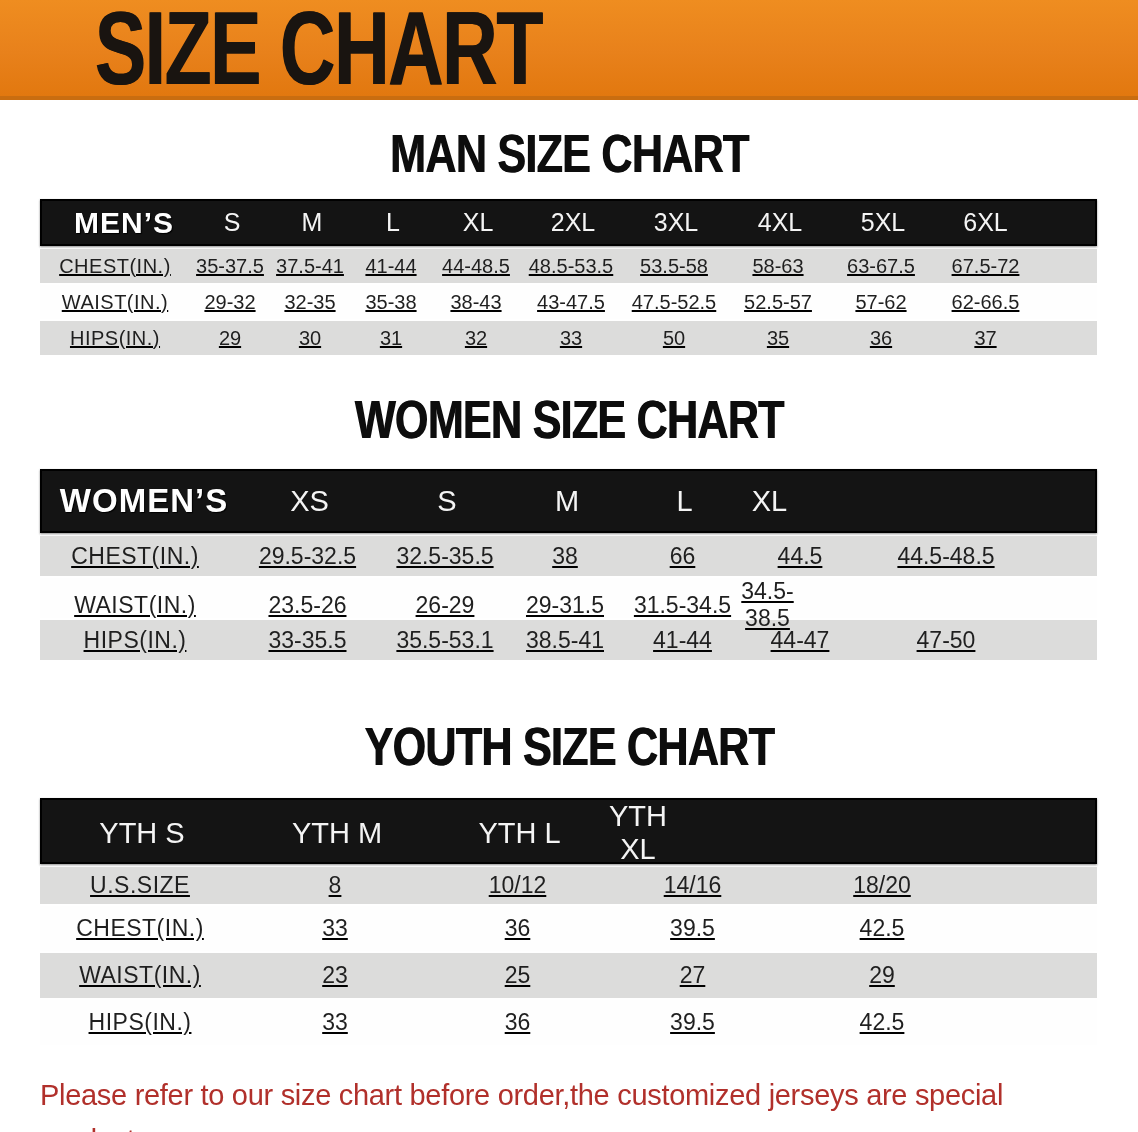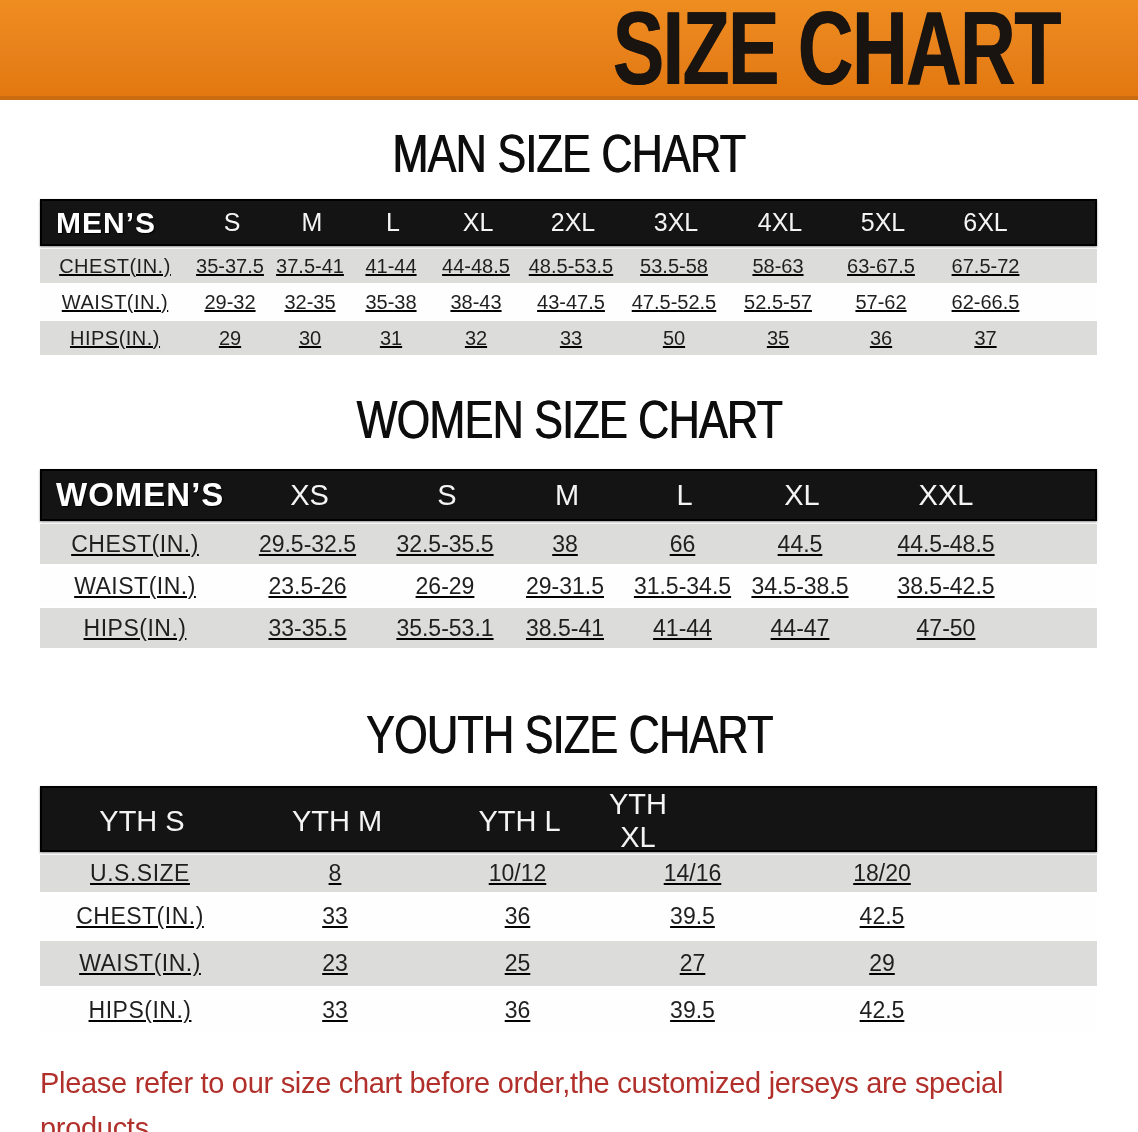--- a/index.html
+++ b/index.html
@@ -6,34 +6,34 @@
   body{
     width:1138px;height:1132px;overflow:hidden;background:#ffffff;
     font-family:"Liberation Sans","DejaVu Sans",sans-serif;
     position:relative;
   }
   
   .banner{
     height:100px;width:100%;
     background:linear-gradient(180deg,#ef8d20 0%,#e8811b 55%,#e2780f 100%);
     border-bottom:4px solid #c96d10;
-    display:flex;align-items:center;justify-content:flex-end;
+    display:flex;align-items:center;justify-content:flex-start;
     box-sizing:border-box;
     padding-left:16px;
   }
   .banner-title{
     font-size:104px;font-weight:bold;color:#191410;line-height:96px;
     display:inline-block;transform:scaleX(0.74);transform-origin:center;
     letter-spacing:-2px;white-space:nowrap;
     text-shadow:1px 0 #191410;
   }
   
   .section-heading{
     text-align:center;color:#0d0d0d;
-    font-size:54px;font-weight:normal;line-height:52px;
+    font-size:54px;font-weight:bold;line-height:52px;
     letter-spacing:-1px;white-space:nowrap;
   }
   .section-heading span{
     display:inline-block;transform:scaleX(0.8);transform-origin:center;
     text-shadow:1px 0 #0d0d0d;
   }
   .h-man{margin-top:27px;}
   .h-women{margin-top:36px;}
   .h-youth{margin-top:58px;}
   
@@ -47,34 +47,34 @@
     color:#fff;
     box-shadow:0 1px 2px rgba(0,0,0,.45);
   }
   .t-body{margin-top:3px;}
   .t-row{display:grid;align-items:center;}
   .t-body .t-row:nth-child(odd){background:#dcdcdb;}
   .t-body .t-row:nth-child(even){background:#fefefe;}
   .t-body .t-row{border-bottom:2px solid #ffffff;text-decoration:underline;}
   .cell{text-align:center;color:#1f1f1f;}
   .head-label{
-    text-align:left;padding-left:14px;font-weight:bold;color:#fff;
+    text-align:center;padding-left:14px;font-weight:bold;color:#fff;
     text-shadow:1px 1px 1px #000;letter-spacing:1px;
   }
   .head-size{font-weight:500;color:#f4f4f4;}
   .row-label{letter-spacing:0.5px;}
   
   .t-men .t-head,.t-men .t-row{grid-template-columns:150px 80px 80px 82px 88px 102px 104px 104px 102px 1fr;}
   .t-men .t-head{height:47px;font-size:25px;}
   .t-men .head-label{font-size:30px;}
   .t-men .t-row{height:34px;font-size:20px;}
   .t-men .cell:last-child{padding-right:58px;}
   
   .t-women .t-head,.t-women .t-row{grid-template-columns:190px 155px 120px 120px 115px 120px 1fr;}
-  .t-women .t-head{height:52px;font-size:29px;}
+  .t-women .t-head{height:64px;font-size:29px;}
   .t-women .head-label{font-size:33px;}
   .t-women .t-row{height:40px;font-size:23px;}
   .t-women .cell:last-child{padding-right:65px;}
   
   .t-youth .t-head,.t-youth .t-row{grid-template-columns:200px 190px 175px 175px 1fr;}
   .t-youth .t-head{height:66px;font-size:29px;}
   .t-youth .head-label{font-size:33px;}
   .t-youth .t-row{height:45px;font-size:23px;}
   .t-youth .t-body .t-row:first-child{height:37px;}
   .t-youth .cell:last-child{padding-right:113px;}
@@ -152,40 +152,38 @@
   <span>WOMEN SIZE CHART</span>
 </div>
 <div class="size-table t-women m-women">
   <div class="t-head">
       <div class="cell head-label">WOMEN’S</div>
       <div class="cell head-size">XS</div>
       <div class="cell head-size">S</div>
       <div class="cell head-size">M</div>
       <div class="cell head-size">L</div>
       <div class="cell head-size">XL</div>
-      <div class="cell head-size">XXL</div>
     </div>
   <div class="t-body">
       <div class="t-row">
         <div class="cell row-label">CHEST(IN.)</div>
         <div class="cell value">29.5-32.5</div>
         <div class="cell value">32.5-35.5</div>
         <div class="cell value">38</div>
         <div class="cell value">66</div>
         <div class="cell value">44.5</div>
         <div class="cell value">44.5-48.5</div>
       </div>
       <div class="t-row">
         <div class="cell row-label">WAIST(IN.)</div>
         <div class="cell value">23.5-26</div>
         <div class="cell value">26-29</div>
         <div class="cell value">29-31.5</div>
         <div class="cell value">31.5-34.5</div>
         <div class="cell value">34.5-38.5</div>
-        <div class="cell value">38.5-42.5</div>
       </div>
       <div class="t-row">
         <div class="cell row-label">HIPS(IN.)</div>
         <div class="cell value">33-35.5</div>
         <div class="cell value">35.5-53.1</div>
         <div class="cell value">38.5-41</div>
         <div class="cell value">41-44</div>
         <div class="cell value">44-47</div>
         <div class="cell value">47-50</div>
       </div>

